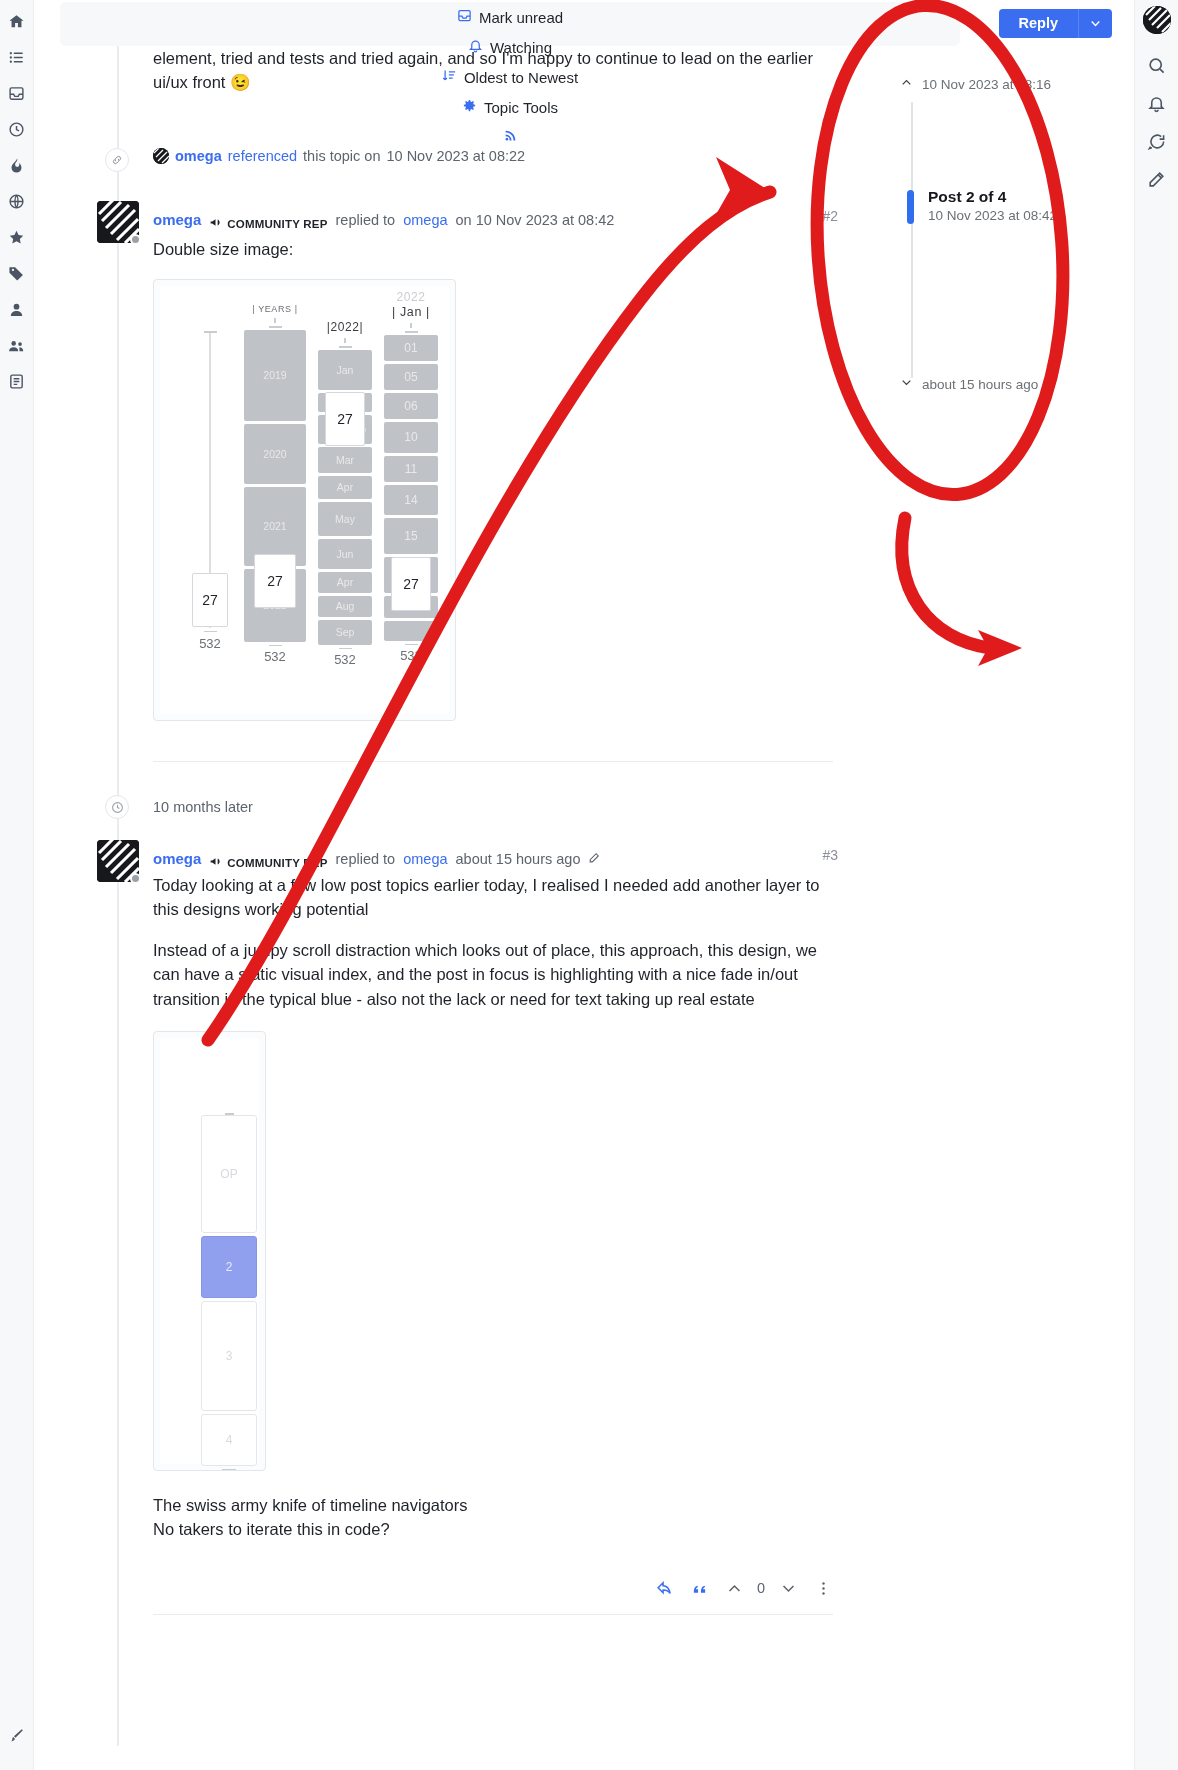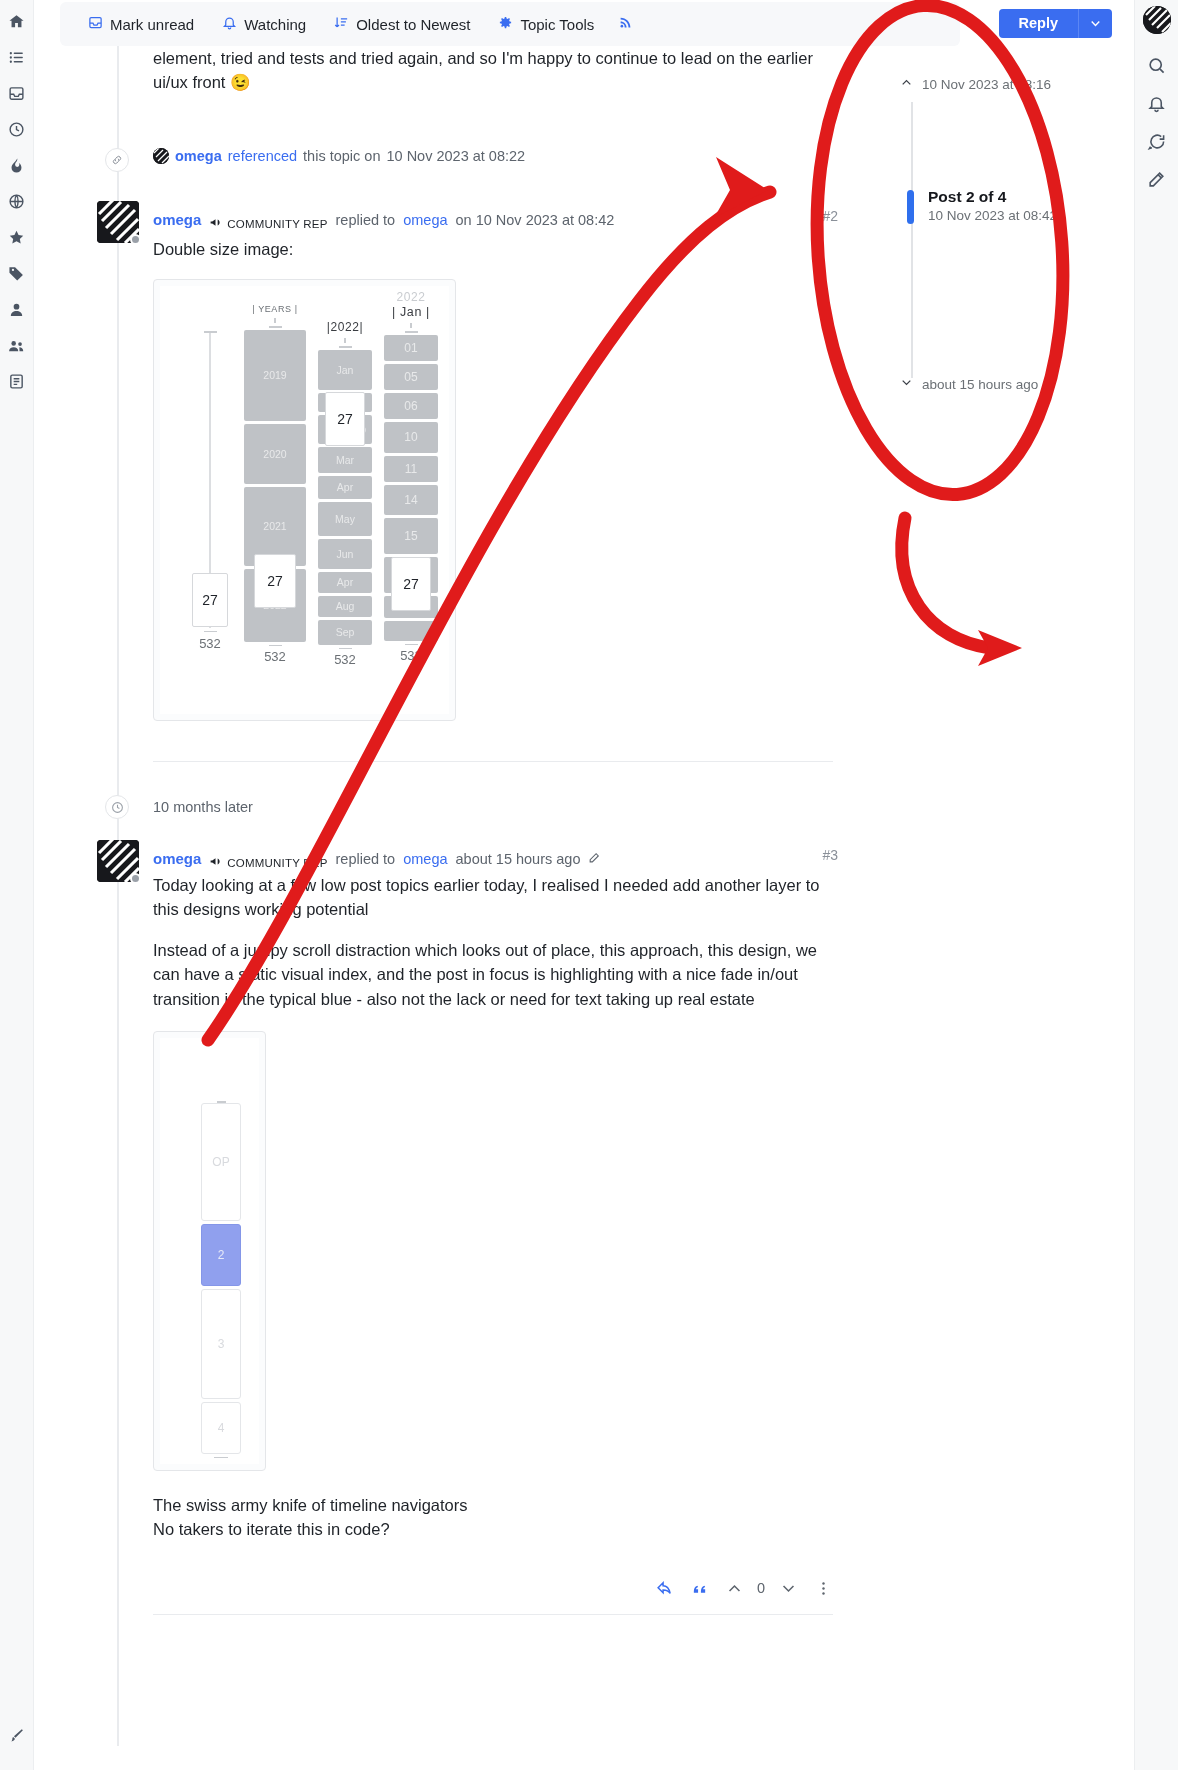--- a/index.html
+++ b/index.html
@@ -43,20 +43,21 @@
     position: absolute; left: 34px; top: 0; width: 1100px; height: 1770px;
     background: #ffffff;
   }
 
   
   .topbar {
     position: absolute; left: 26px; top: 2px; width: 900px; height: 44px;
     background: #f7f8fa; border-radius: 6px;
     display: flex; align-items: center; gap: 0px; padding: 0 14px;
     z-index: 4;
+    flex-direction: column;
   }
   .tb-item {
     display: flex; align-items: center; gap: 7px;
     font-size: 15px; color: #1f2329; cursor: pointer;
     padding: 6px 14px; border-radius: 5px; white-space: nowrap;
   }
   .tb-item svg { width: 15px; height: 15px; color: #3a6df0; flex: none; }
   .tb-item .lbl { font-weight: 400; }
   .tb-rss { padding: 6px 10px; }
   .reply-wrap {
@@ -122,21 +123,21 @@
     position: absolute; width: 11px; height: 11px; border-radius: 50%;
     background: #9aa0a8; border: 2px solid #fff; left: 96px;
   }
   .post-head {
     position: absolute; left: 119px; display: flex; align-items: center; gap: 8px;
     font-size: 14.5px; color: #5d646d; white-space: nowrap;
   }
   .uname { color: #3a6df0; font-weight: 700; font-size: 15px; }
   .badge-rep {
     display: inline-flex; align-items: center; gap: 5px;
-    font-size: 11.5px; font-weight: 400; color: #1f2329; letter-spacing: .2px; margin-top: 8px;
+    font-size: 11.5px; font-weight: 700; color: #1f2329; letter-spacing: .2px; margin-top: 8px;
   }
   .badge-rep svg { width: 13px; height: 13px; color: #1f2329; }
   .pencil svg { width: 13px; height: 13px; color: #5d646d; }
   .post-num {
     position: absolute; right: 36px; font-size: 14px; color: #8a9099;
   }
   .post-body { position: absolute; left: 119px; width: 680px; }
 
   
   .embed {
@@ -595,21 +596,21 @@
           </span>
         </div>
         <div class="post-num" style="top:7px;">#3</div>
 
         <div class="post-body" style="top:33px;">
           <div class="post-text">Today looking at a few low post topics earlier today, I realised I needed add another layer to this designs working potential</div>
           <div class="post-text" style="margin-top:16px;">Instead of a jumpy scroll distraction which looks out of place, this approach, this design, we can have a static visual index, and the post in focus is highlighting with a nice fade in/out transition in the typical blue - also not the lack or need for text taking up real estate</div>
 
           <div class="embed" style="margin-top:20px; width:113px; height:440px;">
             <div class="embed-inner">
-              <div style="position:absolute; left:41px; top:60px; width:40px;">
+              <div style="position:absolute; left:41px; top:72px; width:56px;">
                 <div class="tl-endcap" style="width:9px;"></div>
                 <div class="mini-seg" style="height:118px;">OP</div>
                 <div class="mini-seg active" style="height:62px;">2</div>
                 <div class="mini-seg" style="height:110px;">3</div>
                 <div class="mini-seg" style="height:52px;">4</div>
                 <div class="tl-endcap" style="width:14px;"></div>
 
               </div>
             </div>
           </div>

